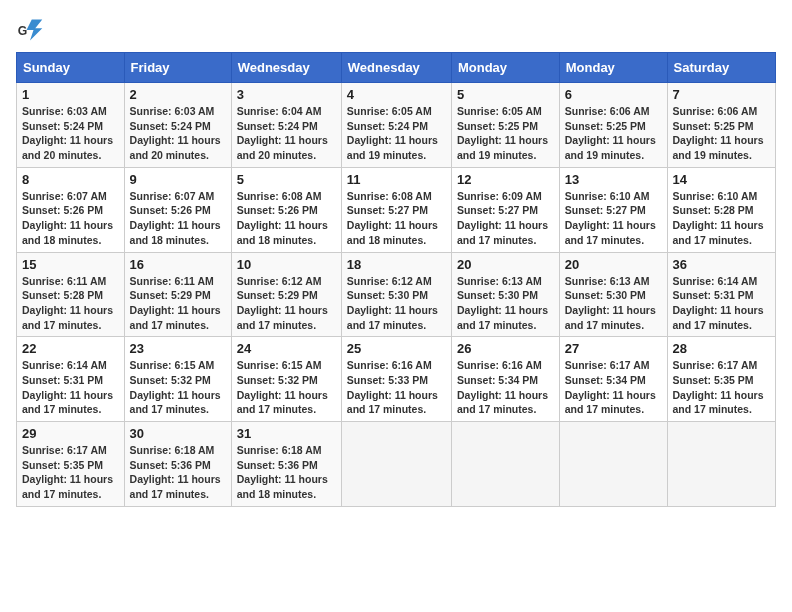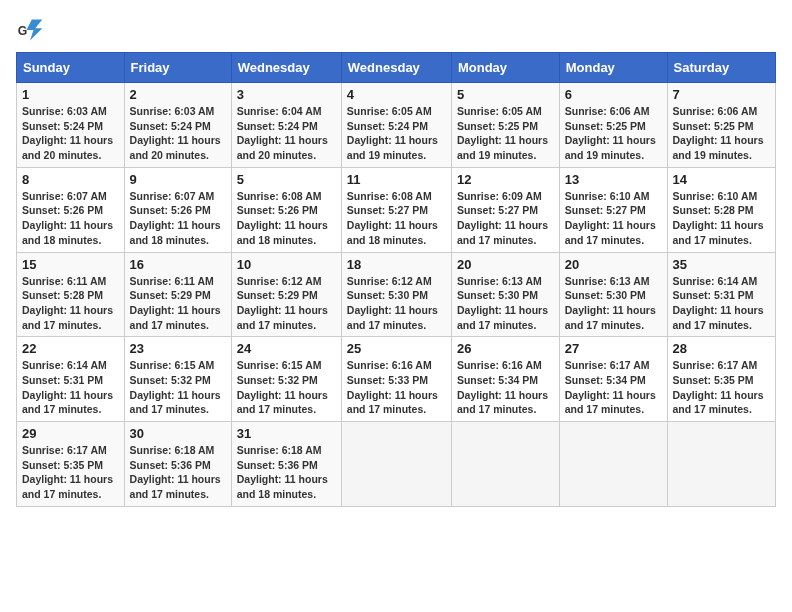--- a/index.html
+++ b/index.html
@@ -200,21 +200,21 @@
         </td>
         <td>
           <span class="day-num">20</span>
           <div class="day-info">Sunrise: 6:13 AM<br>Sunset: 5:30 PM<br>Daylight: 11 hours and 17 minutes.</div>
         </td>
         <td>
           <span class="day-num">20</span>
           <div class="day-info">Sunrise: 6:13 AM<br>Sunset: 5:30 PM<br>Daylight: 11 hours and 17 minutes.</div>
         </td>
         <td>
-          <span class="day-num">35</span>
+          <span class="day-num">36</span>
           <div class="day-info">Sunrise: 6:14 AM<br>Sunset: 5:31 PM<br>Daylight: 11 hours and 17 minutes.</div>
         </td>
       </tr>
       <tr>
         <td>
           <span class="day-num">22</span>
           <div class="day-info">Sunrise: 6:14 AM<br>Sunset: 5:31 PM<br>Daylight: 11 hours and 17 minutes.</div>
         </td>
         <td>
           <span class="day-num">23</span>

